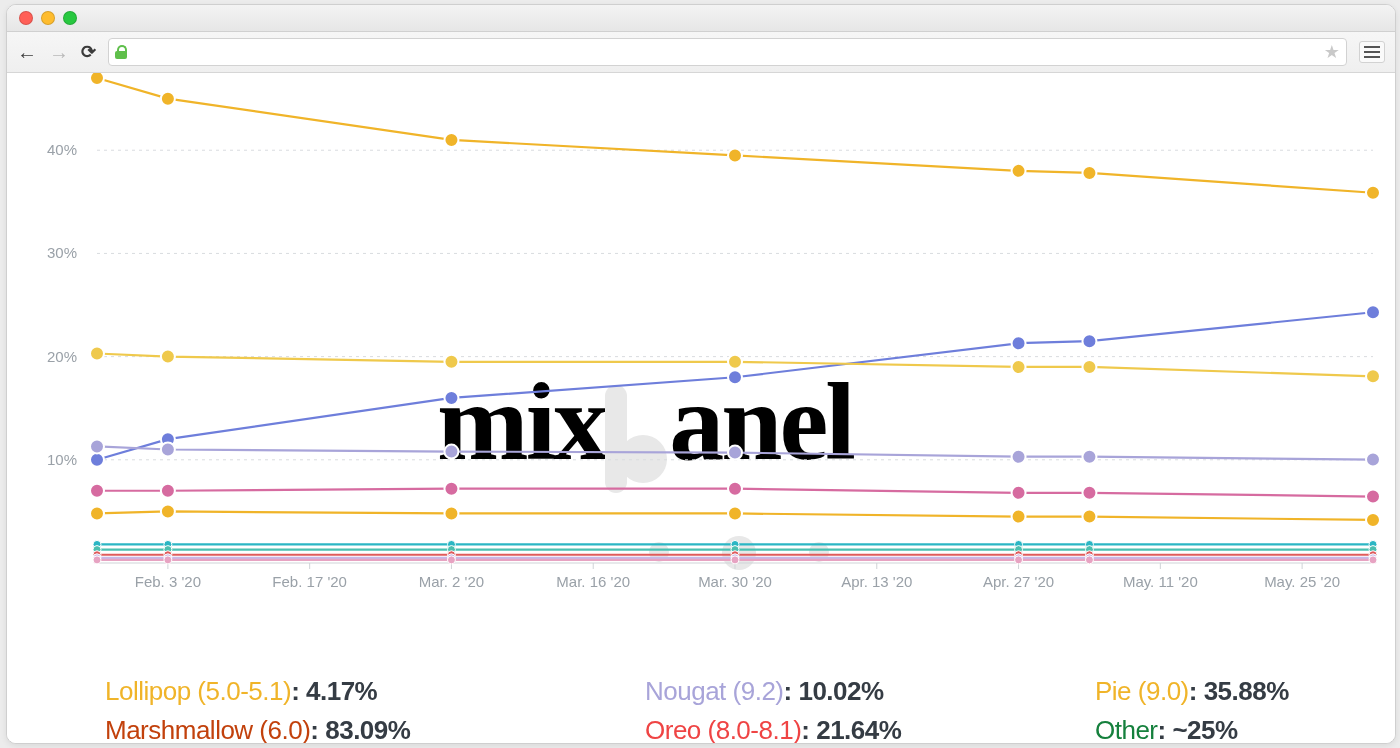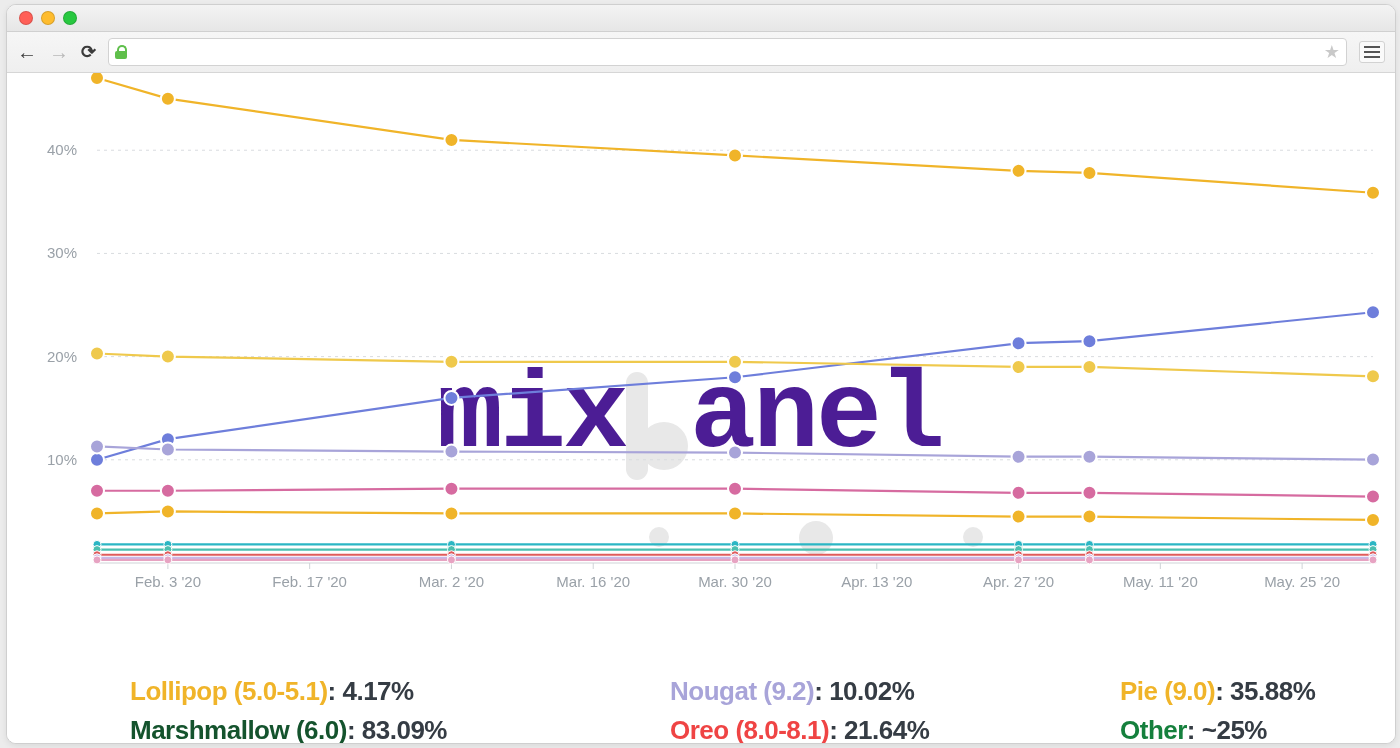--- a/index.html
+++ b/index.html
@@ -11,26 +11,26 @@
   .tb-back{color:#3b3b3b;}
   .addr{flex:1;height:26px;background:#fff;border:1px solid #d2d2d2;border-radius:4px;display:flex;align-items:center;padding:0 6px;gap:6px;}
   .lock{width:12px;height:14px;position:relative;}
   .lock:before{content:"";position:absolute;bottom:0;left:0;width:12px;height:8px;background:#5fbf4b;border-radius:2px;}
   .lock:after{content:"";position:absolute;top:0;left:2px;width:6px;height:6px;border:2px solid #5fbf4b;border-bottom:none;border-radius:6px 6px 0 0;}
   .star{color:#c9c9c9;font-size:18px;}
   .menu-btn{display:flex;flex-direction:column;gap:3px;padding:4px;border:1px solid #d2d2d2;border-radius:3px;background:#fafafa;}
   .menu-btn span{display:block;width:16px;height:2px;background:#555;}
   .content{position:relative;width:100%;height:670px;background:#fff;}
   #chart-svg{position:absolute;left:0;top:0;}
-  .watermark{position:absolute;left:430px;top:265px;font-size:110px;font-weight:700;color:#4c1d95;letter-spacing:-3px;user-select:none;pointer-events:none;font-family:Liberation Mono, monospace;}
+  .watermark{position:absolute;left:430px;top:278px;font-size:110px;font-weight:700;color:#000000;letter-spacing:-3px;user-select:none;pointer-events:none;font-family:Liberation Serif, serif;}
   .watermark .wm-dot{display:inline-block;width:20px;height:20px;background:#e8e8e8;border-radius:50%;margin:0 2px;position:relative;top:6px;}
   .watermark .wm-dot.big{width:48px;height:48px;top:24px;}
   .watermark .p-stem{display:inline-block;width:22px;height:108px;background:#e8e8e8;border-radius:12px;position:relative;top:34px;margin-right:-10px;}
   .legend-block{position:absolute;left:98px;top:603px;width:1260px;display:grid;grid-template-columns:540px 450px 300px;row-gap:8px;font-size:26px;font-weight:700;letter-spacing:-0.5px;}
-  .legend-block .lbl{font-weight:700;margin-left:25px;}
+  .legend-block .lbl{font-weight:400;}
   .legend-block .val{color:#353c44;font-weight:800;}
   .axis-text{fill:#9aa1a8;font-size:15px;font-family:inherit;}
   .grid-line{stroke:#d9dcdf;stroke-dasharray:3 4;stroke-width:1;}
   .axis-line{stroke:#cfd3d7;stroke-width:1;}
 </style>
 </head>
 <body>
 
 <div class="window">
   <div class="titlebar">
@@ -175,18 +175,18 @@
         <circle cx="728" cy="486.90425531914894" r="4" fill="#e7a3c2" stroke="#fff" stroke-width="1"></circle>
         <circle cx="1011.5555555555555" cy="486.90425531914894" r="4" fill="#e7a3c2" stroke="#fff" stroke-width="1"></circle>
         <circle cx="1082.4444444444443" cy="486.90425531914894" r="4" fill="#e7a3c2" stroke="#fff" stroke-width="1"></circle>
         <circle cx="1366" cy="486.90425531914894" r="4" fill="#e7a3c2" stroke="#fff" stroke-width="1"></circle>
       </svg>
 
     <div class="legend-block">
       <div><span class="lbl" style="color:#f0b429">Lollipop (5.0-5.1)</span><span class="val">: </span><span class="val">4.17%</span></div>
       <div><span class="lbl" style="color:#a8a4d9">Nougat (9.2)</span><span class="val">: </span><span class="val">10.02%</span></div>
       <div><span class="lbl" style="color:#f0b429">Pie (9.0)</span><span class="val">: </span><span class="val">35.88%</span></div>
-      <div><span class="lbl" style="color:#14532d">Marshmallow (6.0)</span><span class="val">: </span><span class="val">83.09%</span></div>
+      <div><span class="lbl" style="color:#c2410c">Marshmallow (6.0)</span><span class="val">: </span><span class="val">83.09%</span></div>
       <div><span class="lbl" style="color:#ef4444">Oreo (8.0-8.1)</span><span class="val">: </span><span class="val">21.64%</span></div>
       <div><span class="lbl" style="color:#15803d">Other</span><span class="val">: </span><span class="val">~25%</span></div>
     </div>
   </div>
 </div>
 
 </body></html>

